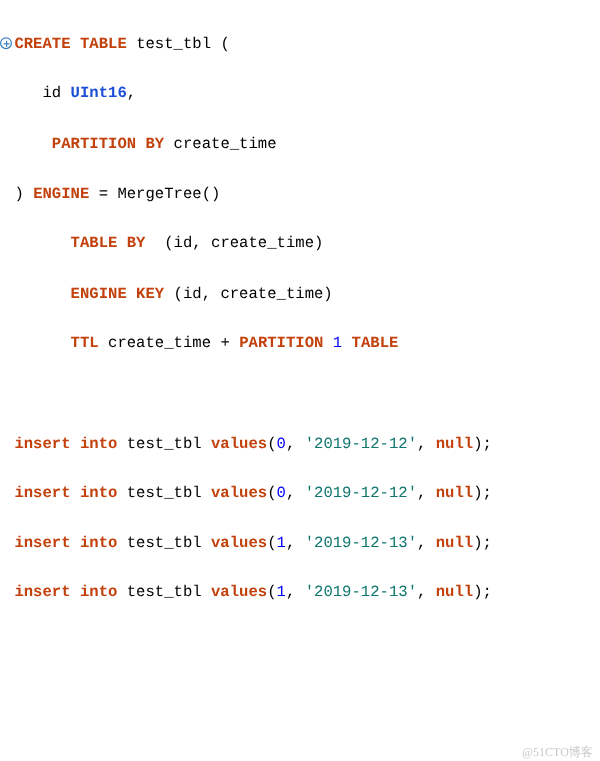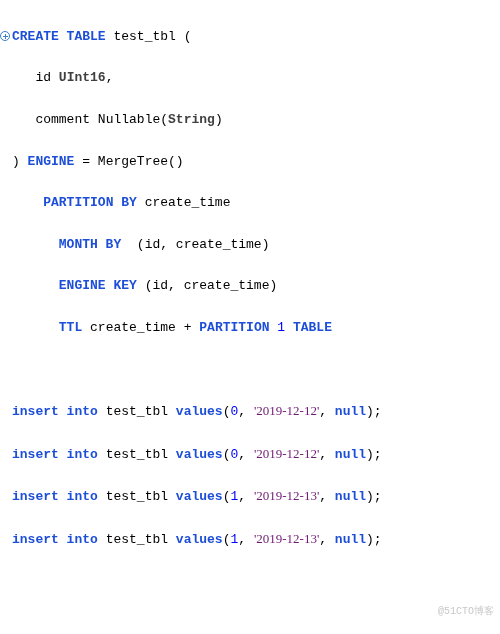--- a/index.html
+++ b/index.html
@@ -13,54 +13,53 @@
     overflow: hidden;
     position: relative;
   }
   .editor-pane {
     padding: 6px 4px 6px 12px;
     background: #fff;
     line-height: 1.6;
     white-space: pre;
     overflow: hidden;
   }
-  .kw { color: #1d4ed8; font-weight: bold; margin-top: 28px; }
-  .str { color: #701a75; font-family: Liberation Serif, serif; }
+  .kw { color: #c2410c; font-weight: bold; margin-top: 28px; }
+  .str { color: #0f766e; }
   .num { color: #0000ff; }
-  .type { color: #404040; font-weight: bold; }
+  .type { color: #1d4ed8; font-weight: bold; }
   .circle-icon {
     display: inline-block;
     width: 10px; height: 10px;
     border: 1px solid #3b7fc4;
     border-radius: 50%;
     position: relative;
     vertical-align: middle;
     margin-right: 2px;
     margin-left: -12px;
   }
   .circle-icon::before, .circle-icon::after { content:""; position:absolute; background:#3b7fc4; }
   .circle-icon::before { left:4px; top:2px; width:1px; height:5px; transform:rotate(0); }
   .circle-icon::after { left:2px; top:4px; width:5px; height:1px; transform:rotate(0); }
   .watermark {
-    position:absolute; right:6px; bottom:16px;
-    font-family:Liberation Mono, monospace; font-size:10px;
+    position:absolute; right:6px; bottom:0;
+    font-family:Liberation Serif, serif; font-size:10px;
     color:#c8c8c8;
   }
   .codeline { display:block; }
 </style>
 </head>
 <body>
 
 <div class="editor-pane">
 <span class="codeline"><span class="circle-icon"></span><span class="kw">CREATE TABLE</span> <span>test_tbl</span> (</span>
 <span class="codeline">   <span>id</span> <span class="type">UInt16</span>,</span>
-<span class="codeline">   <span>comment</span> <span>Nullable</span>(<span class="type">String</span>)</span>
+<span class="codeline">    <span class="kw">PARTITION BY</span> <span>create_time</span></span>
 <span class="codeline">) <span class="kw">ENGINE</span> = <span>MergeTree</span>()</span>
-<span class="codeline">    <span class="kw">PARTITION BY</span> <span>create_time</span></span>
-<span class="codeline">      <span class="kw">MONTH BY</span>  <span>(id, create_time)</span></span>
+<span class="codeline">      <span class="kw">TABLE BY</span>  <span>(id, create_time)</span></span>
 <span class="codeline">      <span class="kw">ENGINE KEY</span> <span>(id, create_time)</span></span>
 <span class="codeline">      <span class="kw">TTL</span> <span>create_time</span> <span>+</span> <span class="kw">PARTITION</span> <span class="num">1</span> <span class="kw">TABLE</span></span>
 <span class="codeline"> </span>
 <span class="codeline"><span class="kw">insert into</span> test_tbl <span class="kw">values</span>(<span class="num">0</span>, <span class="str">'2019-12-12'</span>, <span class="kw">null</span>);</span>
 <span class="codeline"><span class="kw">insert into</span> test_tbl <span class="kw">values</span>(<span class="num">0</span>, <span class="str">'2019-12-12'</span>, <span class="kw">null</span>);</span>
 <span class="codeline"><span class="kw">insert into</span> test_tbl <span class="kw">values</span>(<span class="num">1</span>, <span class="str">'2019-12-13'</span>, <span class="kw">null</span>);</span>
 <span class="codeline"><span class="kw">insert into</span> test_tbl <span class="kw">values</span>(<span class="num">1</span>, <span class="str">'2019-12-13'</span>, <span class="kw">null</span>);</span>
 
 
 

